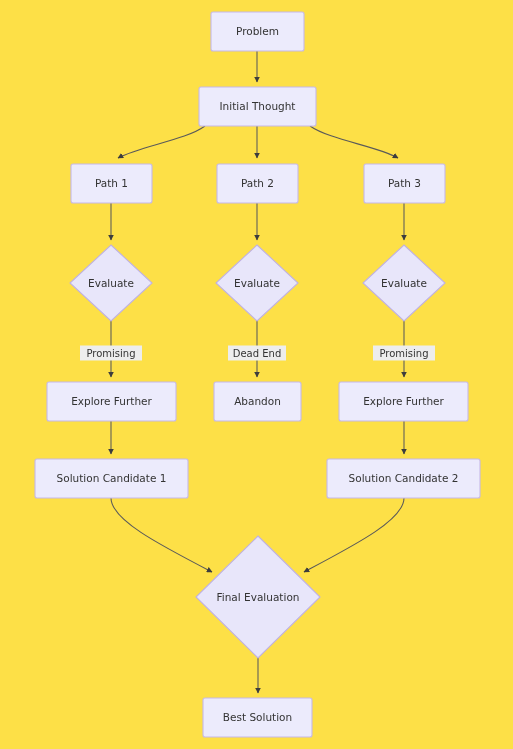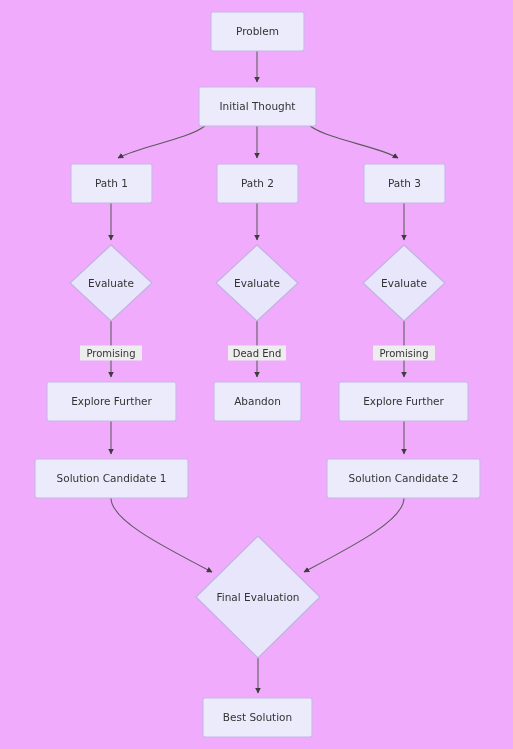--- a/index.html
+++ b/index.html
@@ -11,21 +11,21 @@
   body {
     width: 513px;
     height: 749px;
     font-family: "DejaVu Sans", sans-serif;
     overflow: hidden;
   }
   #diagram-canvas {
     position: relative;
     width: 513px;
     height: 749px;
-    background: #f0abfc;
+    background: #fde047;
   }
   svg.flow {
     position: absolute;
     top: 0;
     left: 0;
     width: 513px;
     height: 749px;
     display: block;
   }
   .node-rect {

